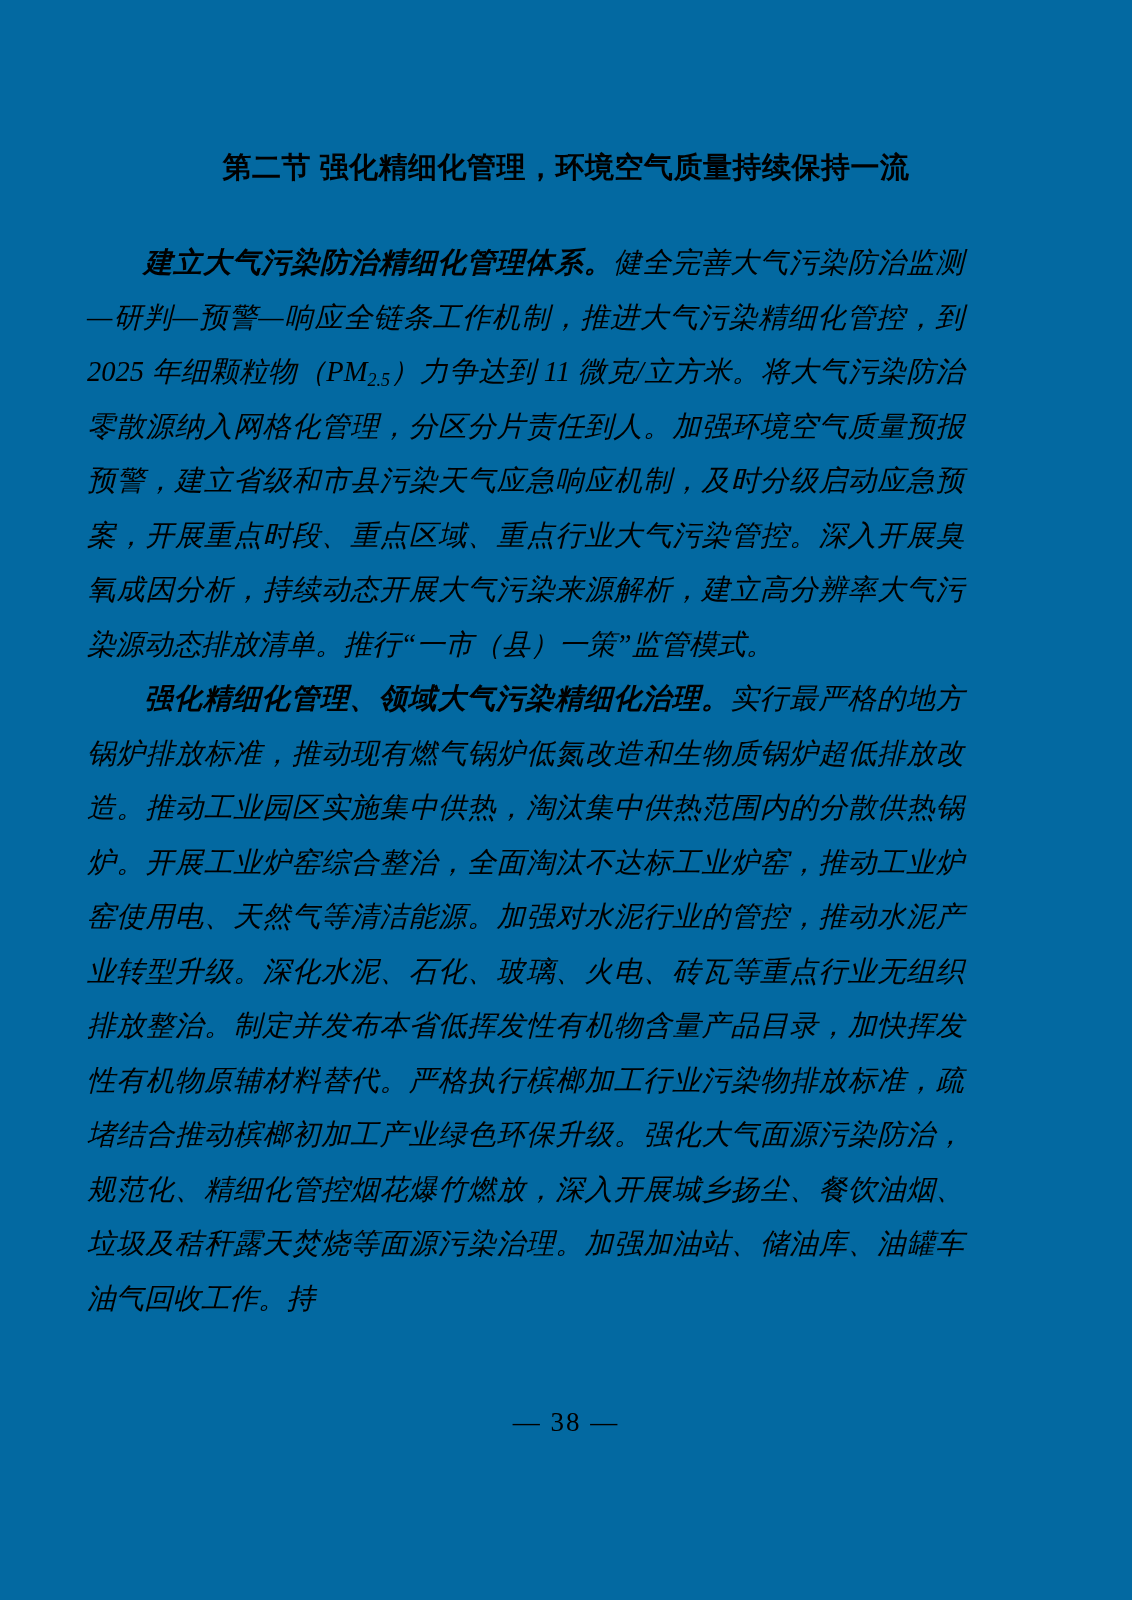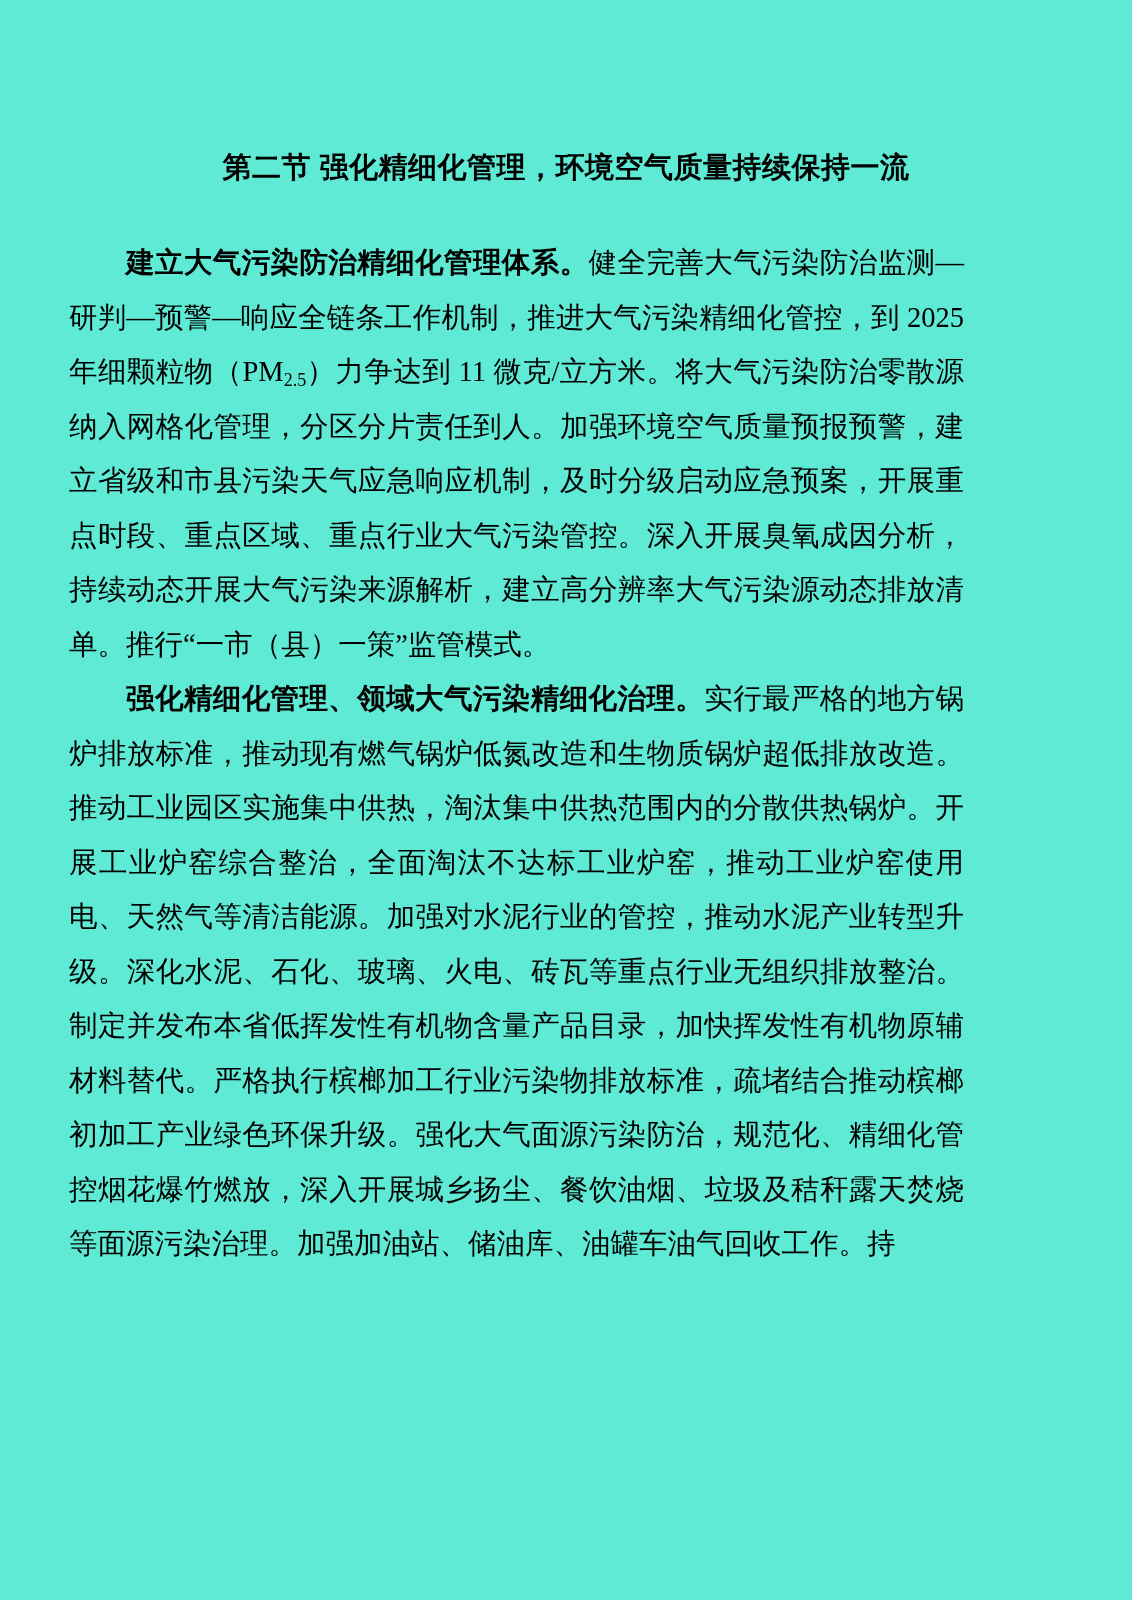--- a/index.html
+++ b/index.html
@@ -4,42 +4,43 @@
 <style>
   html, body {
     margin: 0;
     padding: 0;
     background: #ffffff;
   }
   .page {
     position: relative;
     width: 1132px;
     height: 1600px;
-    background: #5eead4;
+    background: #0369a1;
     color: #000000;
     overflow: hidden;
     margin: 0 auto;
   }
   .section-title {
     margin: 0;
     padding-top: 146px;
     text-align: center;
     font-family: "Liberation Sans", sans-serif;
     font-weight: 700;
     font-size: 29px;
     line-height: 42px;
     letter-spacing: 0.5px;
   }
   .content {
-    margin: 48px 168px 0 69px;
+    margin: 48px 168px 0 87px;
     font-family: "Liberation Serif", serif;
     font-size: 28.5px;
     line-height: 54.5px;
     text-align: justify;
     text-justify: inter-ideograph;
+    font-style: italic;
   }
   .para {
     margin: 0;
     text-indent: 2em;
   }
   .lead {
     font-weight: 700;
     font-family: "Liberation Serif", serif;
   }
   .pm-sub {
@@ -67,14 +68,15 @@
   <h1 class="section-title">第二节 强化精细化管理，环境空气质量持续保持一流</h1>
 
   <div class="content">
 
     <p class="para"><span class="lead">建立大气污染防治精细化管理体系。</span><span>健全完善大气污染防治监测—研判—预警—响应全链条工作机制，推进大气污染精细化管控，到 2025 年细颗粒物（PM</span><span class="pm-sub">2.5</span><span>）力争达到 11 微克/立方米。将大气污染防治零散源纳入网格化管理，分区分片责任到人。加强环境空气质量预报预警，建立省级和市县污染天气应急响应机制，及时分级启动应急预案，开展重点时段、重点区域、重点行业大气污染管控。深入开展臭氧成因分析，持续动态开展大气污染来源解析，建立高分辨率大气污染源动态排放清单。推行“一市（县）一策”监管模式。</span></p>
 
     <p class="para"><span class="lead">强化精细化管理、领域大气污染精细化治理。</span><span>实行最严格的地方锅炉排放标准，推动现有燃气锅炉低氮改造和生物质锅炉超低排放改造。推动工业园区实施集中供热，淘汰集中供热范围内的分散供热锅炉。开展工业炉窑综合整治，全面淘汰不达标工业炉窑，推动工业炉窑使用电、天然气等清洁能源。加强对水泥行业的管控，推动水泥产业转型升级。深化水泥、石化、玻璃、火电、砖瓦等重点行业无组织排放整治。制定并发布本省低挥发性有机物含量产品目录，加快挥发性有机物原辅材料替代。严格执行槟榔加工行业污染物排放标准，疏堵结合推动槟榔初加工产业绿色环保升级。强化大气面源污染防治，规范化、精细化管控烟花爆竹燃放，深入开展城乡扬尘、餐饮油烟、垃圾及秸秆露天焚烧等面源污染治理。加强加油站、储油库、油罐车油气回收工作。持</span></p>
 
   </div>
 
+  <div class="footer">— 38 —</div>
 
 </div>
 
 </body></html>

